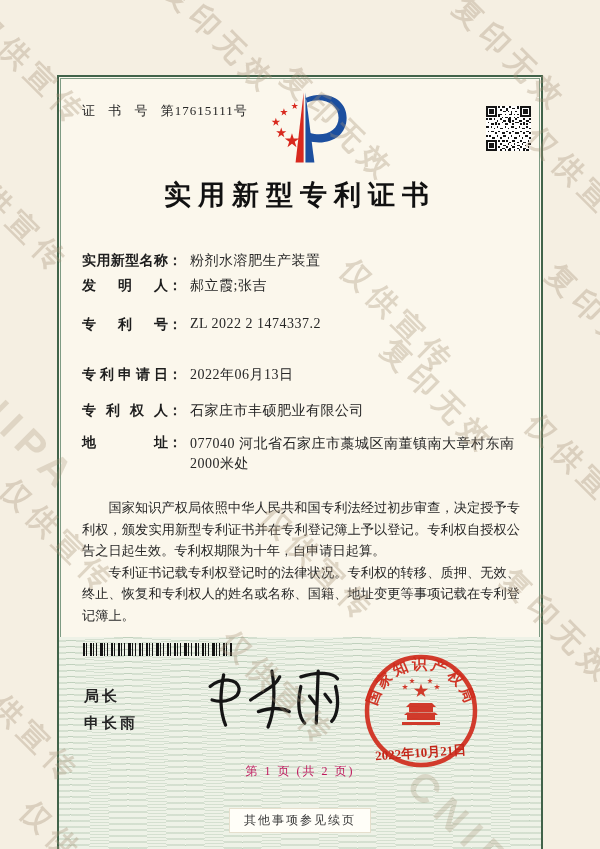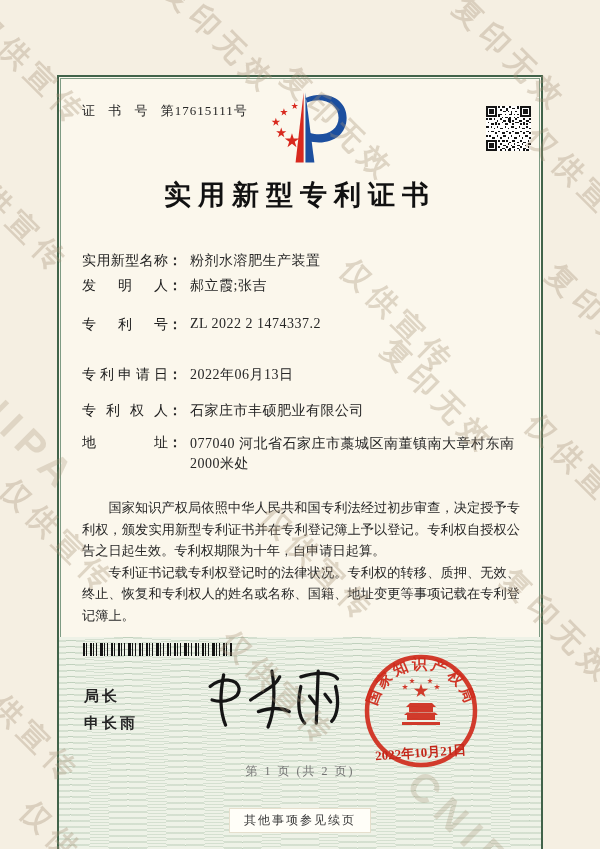--- a/index.html
+++ b/index.html
@@ -31,21 +31,21 @@
   .logo{position:absolute;left:202px;top:12px;width:96px;height:86px;}
   .qr{position:absolute;left:427px;top:29px;width:45px;height:45px;}
   .title{
     position:absolute;left:0;right:0;top:100px;text-align:center;
     font-size:27px;font-weight:600;letter-spacing:7px;color:#111;
   }
   
   .row{position:absolute;left:23px;font-size:14px;white-space:nowrap;}
   .flabel{
     display:inline-block;width:86px;vertical-align:top;
-    text-align:justify;text-align-last:justify;font-weight:400;color:#1d1d1d;
+    text-align:justify;text-align-last:justify;font-weight:700;color:#1d1d1d;
   }
   .colon{display:inline-block;vertical-align:top;font-weight:600;}
   .fvalue{display:inline-block;vertical-align:top;margin-left:8px;letter-spacing:.5px;}
   .row.addr .fvalue{white-space:normal;width:342px;line-height:20px;}
   .grant2{position:absolute;left:277px;top:0;}
   .grant2 .flabel{width:auto;letter-spacing:2px;font-weight:600;text-align-last:auto;}
   
   .paras{position:absolute;left:23px;top:420px;width:438px;font-size:13.2px;line-height:21.5px;text-align:justify;}
   .paras p{margin:0;text-indent:2em;}
   
@@ -58,21 +58,21 @@
       #141414 10px 11px, transparent 11px 13px,
       #141414 13px 14px, transparent 14px 17px,
       #141414 17px 20px, transparent 20px 21px,
       #141414 21px 22px, transparent 22px 24px,
       #141414 24px 25px, transparent 25px 28px);
   }
   .role{position:absolute;left:25px;top:610px;font-size:15px;letter-spacing:3px;font-weight:600;}
   .dname{position:absolute;left:25px;top:637px;font-size:15px;letter-spacing:3px;font-weight:600;text-align:center;}
   .signature{position:absolute;left:128px;top:582px;width:164px;height:82px;}
   .seal{position:absolute;left:302px;top:574px;width:120px;height:120px;overflow:visible;}
-  .pageno{position:absolute;left:0;right:0;top:686px;text-align:center;font-size:12px;letter-spacing:2px;color:#737373;}
+  .pageno{position:absolute;left:0;right:0;top:686px;text-align:center;font-size:12px;letter-spacing:2px;color:#be185d;}
   .orn{position:absolute;width:34px;height:36px;bottom:10px;}
   .orn.left{left:4px;}
   .orn.right{right:4px;transform:scaleX(-1);}
   
   .note{
     position:absolute;left:50%;top:808px;transform:translateX(-50%);
     background:#fffef8;border:1px solid #e6dfcd;
     padding:3px 14px;font-size:12px;letter-spacing:2px;color:#3a3a3a;
   }
   

